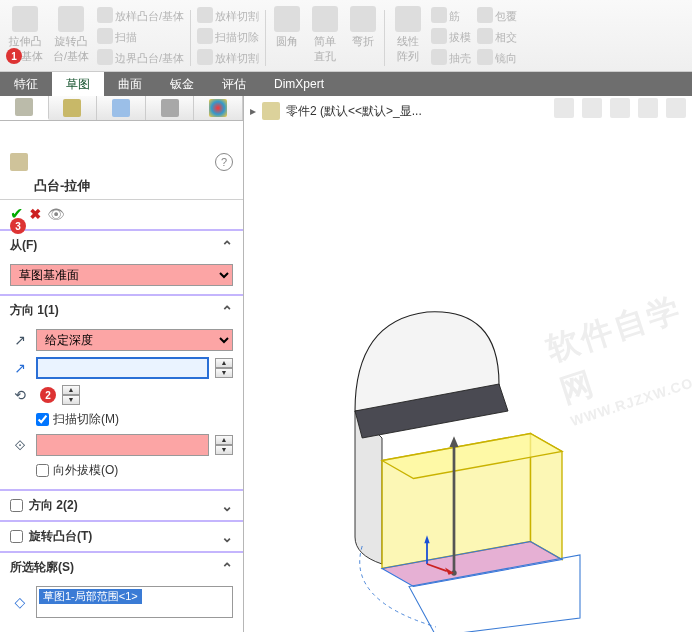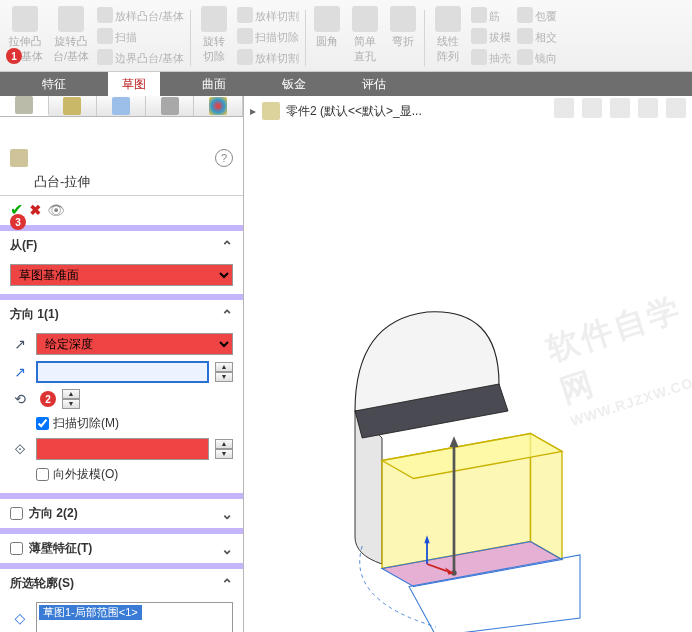--- a/index.html
+++ b/index.html
@@ -11,49 +11,49 @@
   .rbtn .ic { width: 26px; height: 26px; background: #ddd; border-radius: 3px; margin-bottom: 2px; }
   .rbtn.sm { flex-direction: row; gap: 2px; padding: 1px 3px; font-size: 11px; color:#b5b5b5; }
   .rbtn.sm .ic { width: 16px; height: 16px; }
   .rcol { display: flex; flex-direction: column; gap: 1px; margin-top:2px; }
   .sep { width: 1px; background: #d5d5d5; margin: 6px 3px; height:56px; }
   .badge { position: absolute; background: #d33; color: #fff; width: 16px; height: 16px; border-radius: 50%; font-size: 10px; display:flex;align-items:center;justify-content:center; top: 44px; left: 4px; font-weight:bold; }
   .badge.b2 { position: static; display:inline-flex; margin-left:4px; top:auto; left:auto; }
   
   
   .tabs { height: 24px; background: #6e6e6e; display: flex; align-items:stretch; }
-  .tab { padding: 12px 14px; display:flex; align-items:center; color:#fff; font-size:12px; cursor:pointer;margin-left:28px; }
-  .tab.active { background: #fff; color:#b91c1c; }
+  .tab { padding: 12px 14px; display:flex; align-items:center; color:#fff; font-size:12px; cursor:pointer; }
+  .tab.active { background: #fff; color:#14532d; }
   
   .mainrow { display:flex; height: calc(632px - 72px - 24px); }
   
   
   .leftpanel { width: 244px; background:#fff; border-right:1px solid #b6b6b6; display:flex; flex-direction:column; }
   .pm-tabs { height:30px; display:flex; border-bottom:1px solid #b8b8b8; }
   .pm-tab { flex:1; display:flex; align-items:center; justify-content:center; border-right:1px solid #ccc; background:linear-gradient(#fbfbfb,#e6e6e6); }
   .pm-tab.active { background:#fff; border-bottom:2px solid #fff; }
   .pm-tab .pmic { width:18px; height:18px; background:#bba; border-radius:2px; }
   
   .pm-header { padding:8px 10px 4px; display:flex; align-items:center; gap:6px; border-bottom:1px solid #d0d0d0; }
   .pm-header .phic { width:18px; height:18px; background:#cfc39a; border-radius:2px; }
-  .pm-header .title { font-weight:normal; font-size:13px;margin-top:48px; }
+  .pm-header .title { font-weight:bold; font-size:13px;margin-top:48px; }
   .pm-header .help { margin-left:auto; width:18px;height:18px; border-radius:50%; border:1px solid #888; color:#888; display:flex;align-items:center;justify-content:center; font-size:11px; }
   
   .pm-actions { padding:4px 10px 6px; display:flex; align-items:center; gap:6px; position:relative; }
   .pm-actions .ok { color:#0a0; font-size:16px; }
   .pm-actions .cancel { color:#c22; font-size:14px; font-weight:bold; }
   .pm-actions .eye { color:#888; font-size:14px; }
   .badge3 { position:absolute; left:10px; top:18px; }
   
-  .section { border-top:6px solid #c4b5fd; }
+  .section { border-top:2px solid #c4b5fd; }
   .sec-head { display:flex; align-items:center; padding:6px 10px; font-weight:bold; font-size:12px; }
   .sec-head .chev { margin-left:auto; color:#555; font-size:14px; }
   .sec-body { padding:4px 10px 8px; }
   
-  select, input[type=text] { width:100%; height:22px; border:1px solid #999; font-size:12px; padding:0 4px; background:#ef4444; }
+  select, input[type=text] { width:100%; height:22px; border:1px solid #999; font-size:12px; padding:0 4px; background:#fca5a5; }
   .row { display:flex; align-items:center; gap:6px; margin-bottom:6px; }
   .row .ric { width:20px; height:20px; display:flex;align-items:center;justify-content:center; color:#456; font-size:14px; flex-shrink:0; }
   .spin { display:flex; flex-direction:column; width:18px; }
   .spin div { height:10px; border:1px solid #999; font-size:7px; text-align:center; line-height:8px; background:linear-gradient(#fafafa,#e0e0e0); }
   .depth-input { background:#cce5ff !important; border:1px solid #4a90d9 !important; }
   .chk { display:flex; align-items:center; gap:4px; margin:4px 0 2px 26px; }
   
   .sel-list { border:1px solid #999; height:32px; padding:2px; }
   .sel-item { background:#3a7bd5; color:#fff; padding:0 4px; font-size:11px; display:inline-block; }
   
@@ -91,24 +91,20 @@
     <div class="rbtn sm">
         <div class="ic"></div>
         <span>扫描</span>
       </div>
     <div class="rbtn sm">
         <div class="ic"></div>
         <span>边界凸台/基体</span>
       </div>
   </div>
   <div class="sep"></div>
-  <div class="rbtn" style="width:40px">
-    <div class="ic"></div>
-    <span>旋转切除</span>
-  </div>
   <div class="rcol">
     <div class="rbtn sm">
         <div class="ic"></div>
         <span>放样切割</span>
       </div>
     <div class="rbtn sm">
         <div class="ic"></div>
         <span>扫描切除</span>
       </div>
     <div class="rbtn sm">
@@ -163,20 +159,21 @@
       </div>
   </div>
 </div>
 
 <div class="tabs">
   <div class="tab">特征</div>
   <div class="tab active">草图</div>
   <div class="tab">曲面</div>
   <div class="tab">钣金</div>
   <div class="tab">评估</div>
+  <div class="tab">DimXpert</div>
 </div>
 
 <div class="mainrow">
 
   <div class="leftpanel">
     <div class="pm-tabs">
       <div class="pm-tab active">
           <div class="pmic"></div>
         </div>
       <div class="pm-tab">
@@ -269,21 +266,21 @@
       <div class="sec-head">
         <input type="checkbox" style="margin-right: 6px;">
         <span>方向 2(2)</span>
         <span class="chev">⌄</span>
       </div>
     </div>
 
     <div class="section">
       <div class="sec-head">
         <input type="checkbox" style="margin-right: 6px;">
-        <span>薄壁特征(T)</span>
+        <span>旋转凸台(T)</span>
         <span class="chev">⌄</span>
       </div>
     </div>
 
     <div class="section">
       <div class="sec-head">
         <span>所选轮廓(S)</span>
         <span class="chev">⌃</span>
       </div>
       <div class="sec-body">

